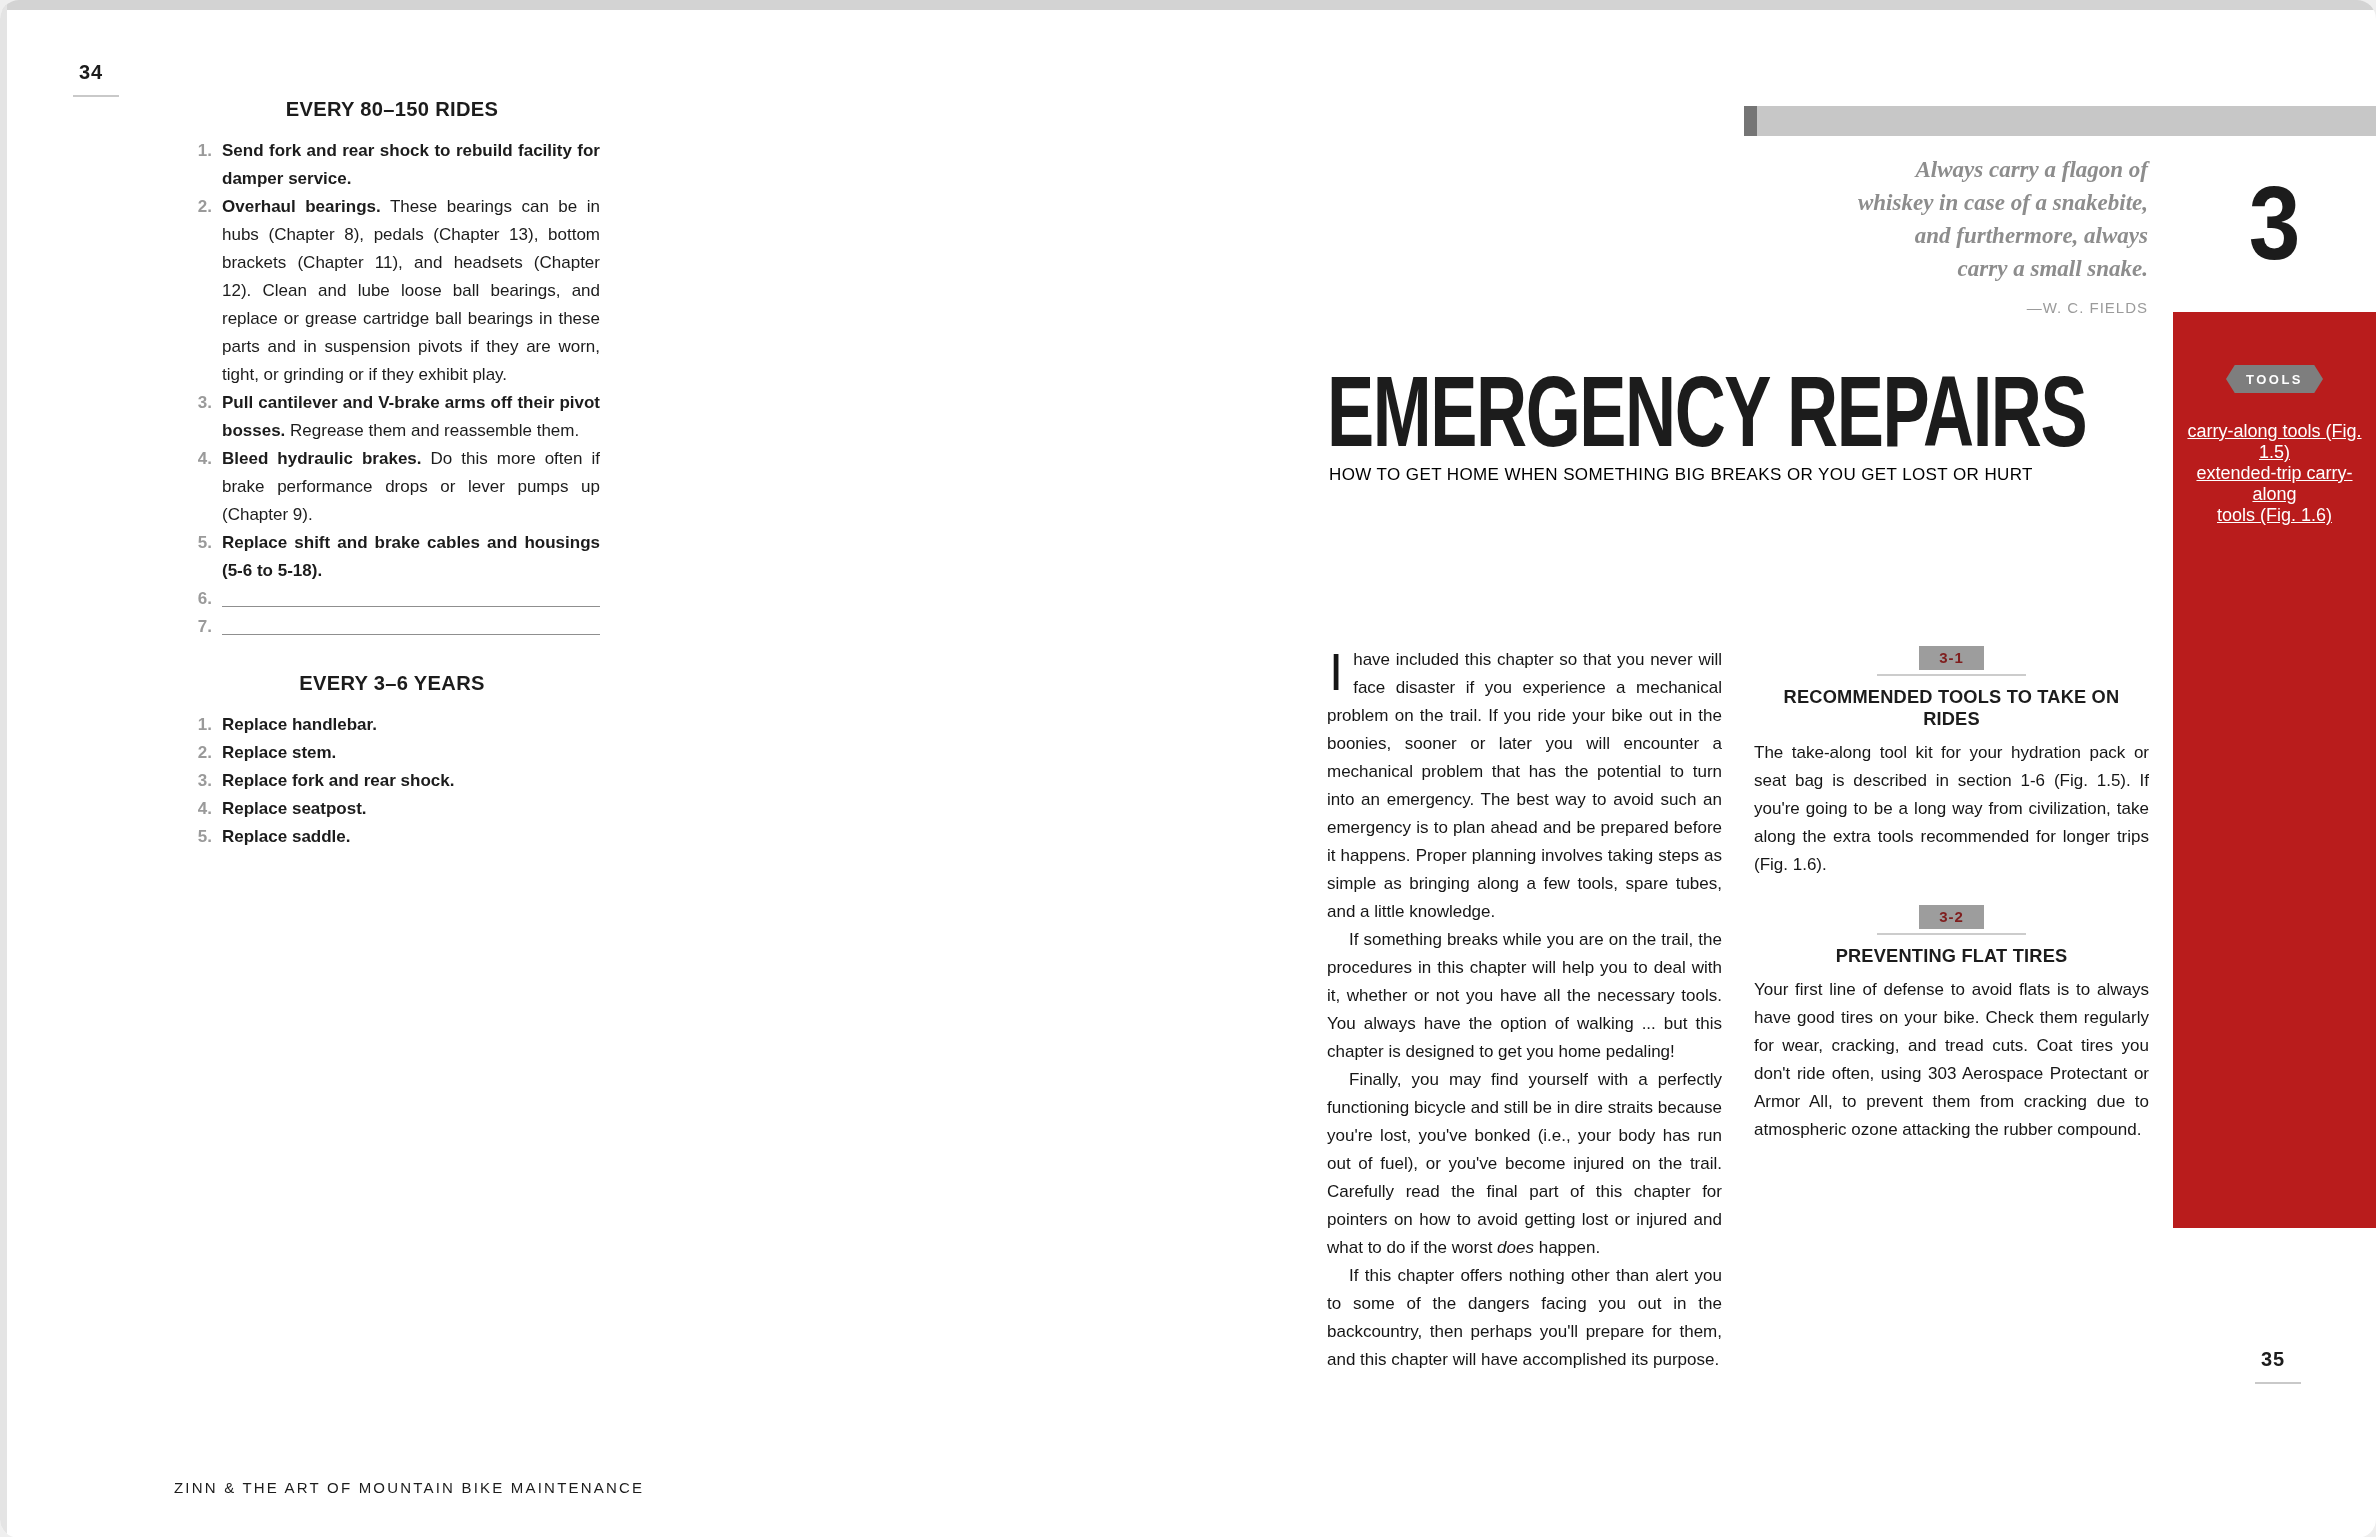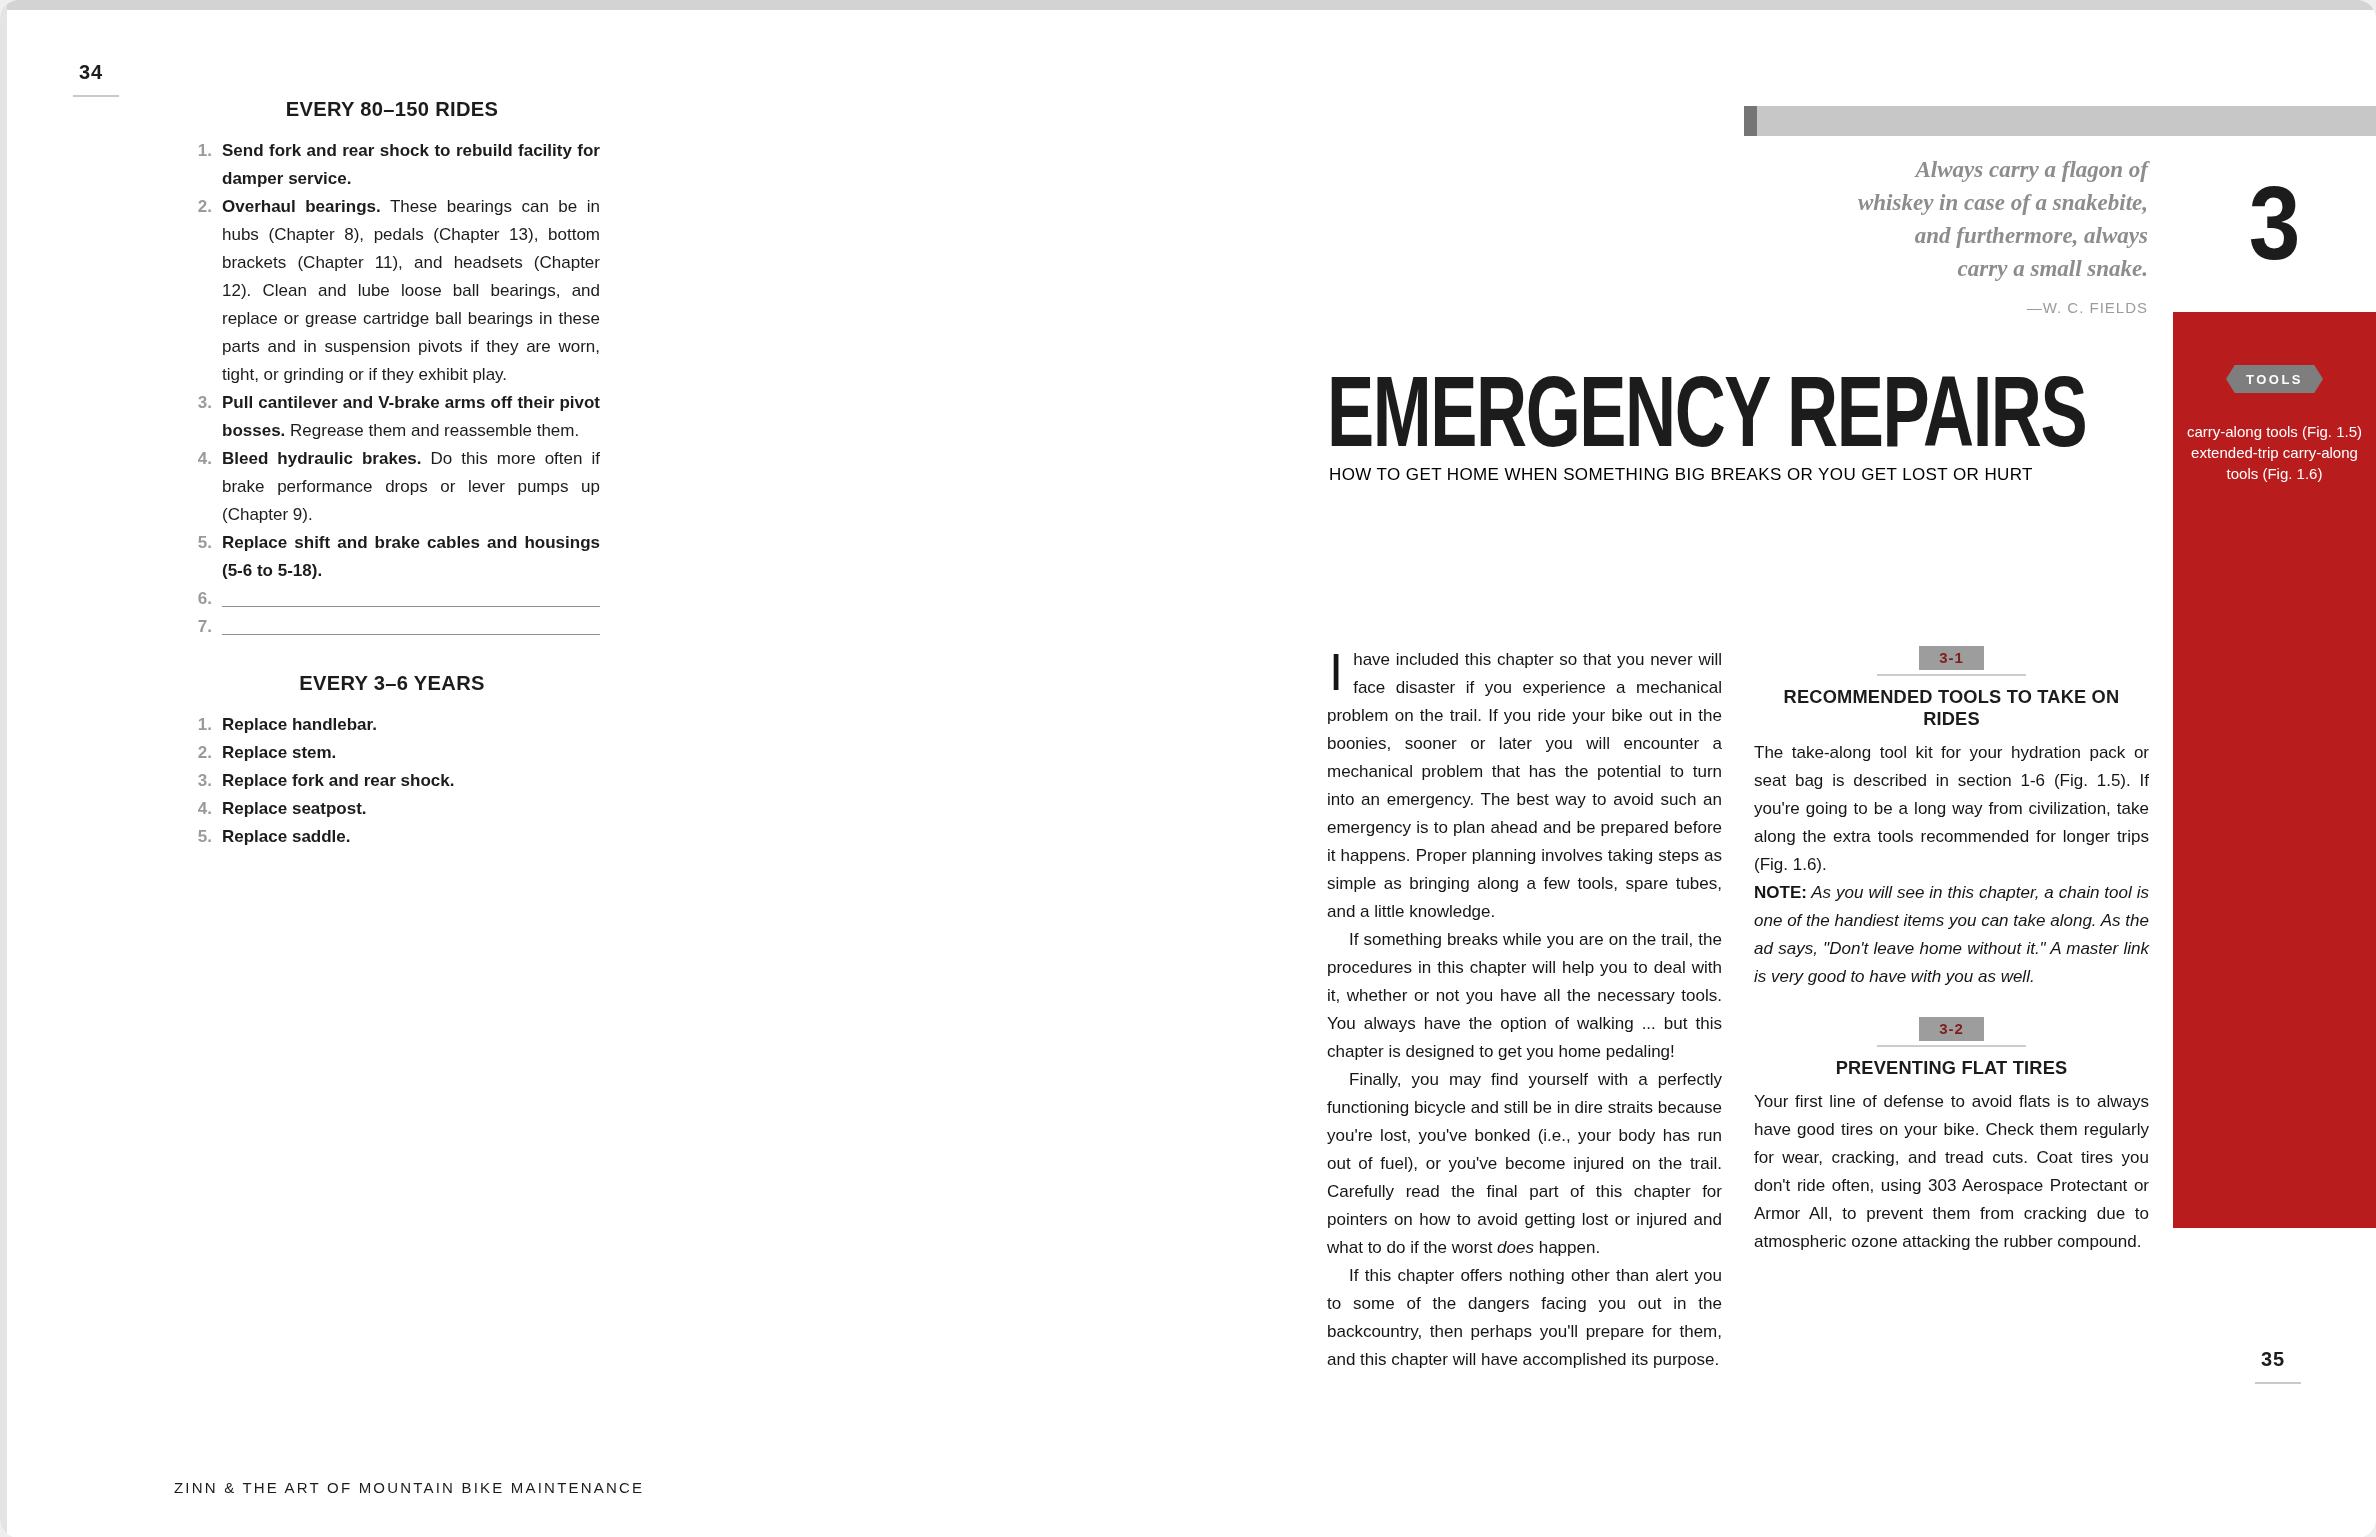--- a/index.html
+++ b/index.html
@@ -60,21 +60,21 @@
     font-size:103px; font-weight:bold; transform:scaleX(0.9); transform-origin:center;
   }
 
   .tools-sidebar { position:absolute; left:2173px; top:312px; width:203px; height:916px; background:#b91c1c; }
   .tools-badge {
     margin:53px auto 0; width:97px; height:28px; background:#7e7e7e; color:#ffffff;
     display:flex; align-items:center; justify-content:center;
     font-size:13px; font-weight:bold; letter-spacing:2.5px;
     clip-path:polygon(9% 0, 91% 0, 100% 50%, 91% 100%, 9% 100%, 0 50%);
   }
-  .sidebar-lines { margin-top:28px; padding:0 12px; color:#ffffff; font-size:15px; line-height:21px; text-align:center; }
+  .sidebar-lines { margin-top:28px; padding:0 12px; color:#ffffff; font-size:18px; line-height:21px; text-align:center;text-decoration:underline; }
 
   .chapter-title {
     position:absolute; left:1327px; top:354px;
     font-size:101px; font-weight:bold; letter-spacing:-2px; white-space:nowrap;
     transform:scaleX(0.70); transform-origin:left center;
   }
   .chapter-subtitle {
     position:absolute; left:1329px; top:465px;
     font-size:17px; color:#000000; letter-spacing:0.4px; white-space:nowrap;
   }
@@ -197,21 +197,20 @@
       <p class="indent">If this chapter offers nothing other than alert you to some of the dangers facing you out in the backcountry, then perhaps you'll prepare for them, and this chapter will have accomplished its purpose.</p>
     </div>
 
     <div class="body-col">
       <div class="section-badge-wrap">
         <span class="section-badge">3-1</span>
         <div class="badge-rule"></div>
       </div>
       <h2 class="section-heading">RECOMMENDED TOOLS TO TAKE ON RIDES</h2>
       <p>The take-along tool kit for your hydration pack or seat bag is described in section 1-6 (Fig. 1.5). If you're going to be a long way from civilization, take along the extra tools recommended for longer trips (Fig. 1.6).</p>
-      <p><span class="note-label">NOTE:</span><span class="italic"> As you will see in this chapter, a chain tool is one of the handiest items you can take along. As the ad says, "Don't leave home without it." A master link is very good to have with you as well.</span></p>
 
       <div class="section-gap"></div>
 
       <div class="section-badge-wrap">
         <span class="section-badge">3-2</span>
         <div class="badge-rule"></div>
       </div>
       <h2 class="section-heading">PREVENTING FLAT TIRES</h2>
       <p>Your first line of defense to avoid flats is to always have good tires on your bike. Check them regularly for wear, cracking, and tread cuts. Coat tires you don't ride often, using 303 Aerospace Protectant or Armor All, to prevent them from cracking due to atmospheric ozone attacking the rubber compound.</p>
     </div>

